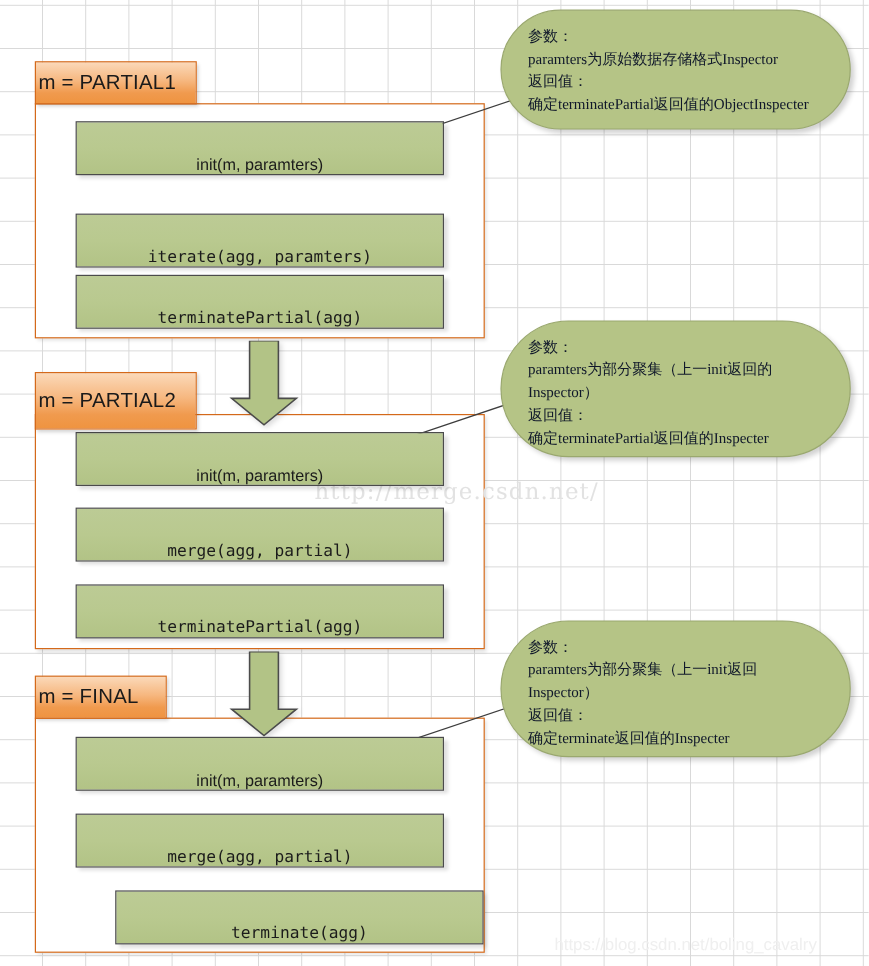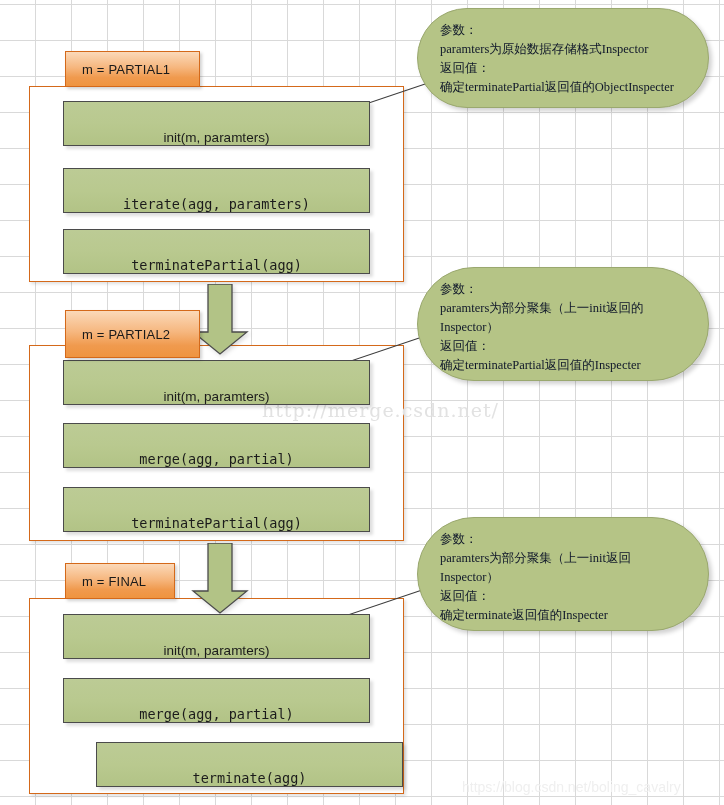--- a/index.html
+++ b/index.html
@@ -37,26 +37,25 @@
 
   
   .stage-tab {
     position: absolute;
     box-sizing: border-box;
     border: 1px solid #d4691a;
     background: linear-gradient(to bottom, #fbd9b9 0%, #f6b77f 45%, #f09a4e 75%, #ef9440 100%);
     box-shadow: 2px 2px 3px rgba(0,0,0,0.18);
     display: flex;
     align-items: center;
-    padding-left: 16px;
-    font-size: 13px;
+    padding-left: 2px;
+    font-size: 17px;
     color: #1a1a1a;
     letter-spacing: 0.2px;
     z-index: 6;
-    margin-left: 36px;
   }
 
   
   .mbox {
     position: absolute;
     box-sizing: border-box;
     background: linear-gradient(to bottom, #bccb95 0%, #b9c98f 50%, #b2c386 100%);
     border: 1.5px solid #4b4b4b;
     box-shadow: 3px 3px 3px rgba(0,0,0,0.13);
     display: flex;
@@ -154,21 +153,21 @@
     <span>m = PARTIAL1</span>
   </div>
 
   <div class="stage" style="left:29px; top:86px; width:375px; height:196px;">
   </div>
 
   <div class="mbox sans" style="left:63px; top:101px; width:307px; height:45px;">
     <span>init(m, paramters)</span>
   </div>
 
-  <div class="mbox" style="left:63px; top:168px; width:307px; height:45px;">
+  <div class="mbox" style="left:63px; top:178px; width:307px; height:45px;">
     <span>iterate(agg, paramters)</span>
   </div>
 
   <div class="mbox" style="left:63px; top:229px; width:307px; height:45px;">
     <span>terminatePartial(agg)</span>
   </div>
 
   <svg class="arrow-wrap" style="left:189px; top:284px;" width="62" height="72" viewBox="0 0 62 72">
     <polygon points="19,0 43,0 43,48 58,48 31,70 4,48 19,48" fill="#b2c386" stroke="#4b4b4b" stroke-width="1.3"></polygon>
   </svg>

